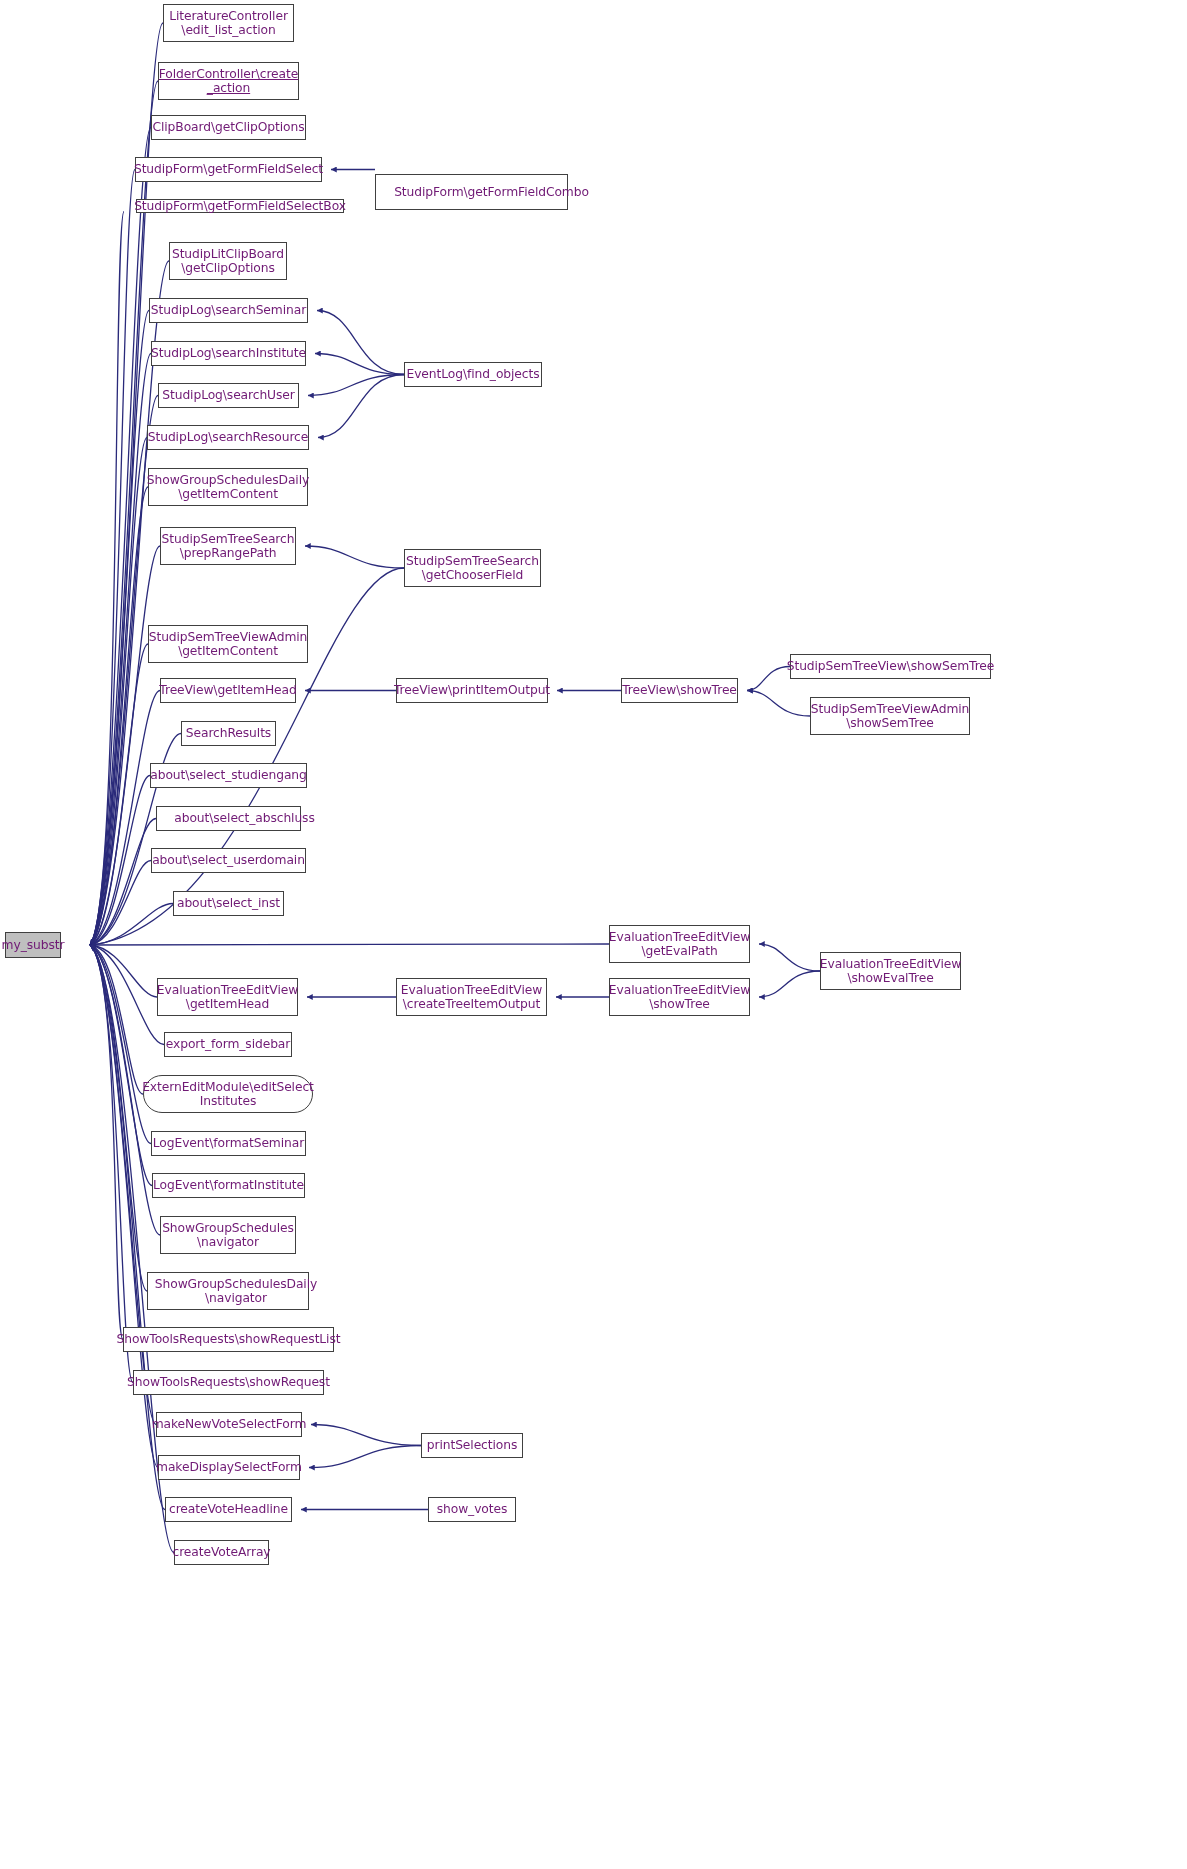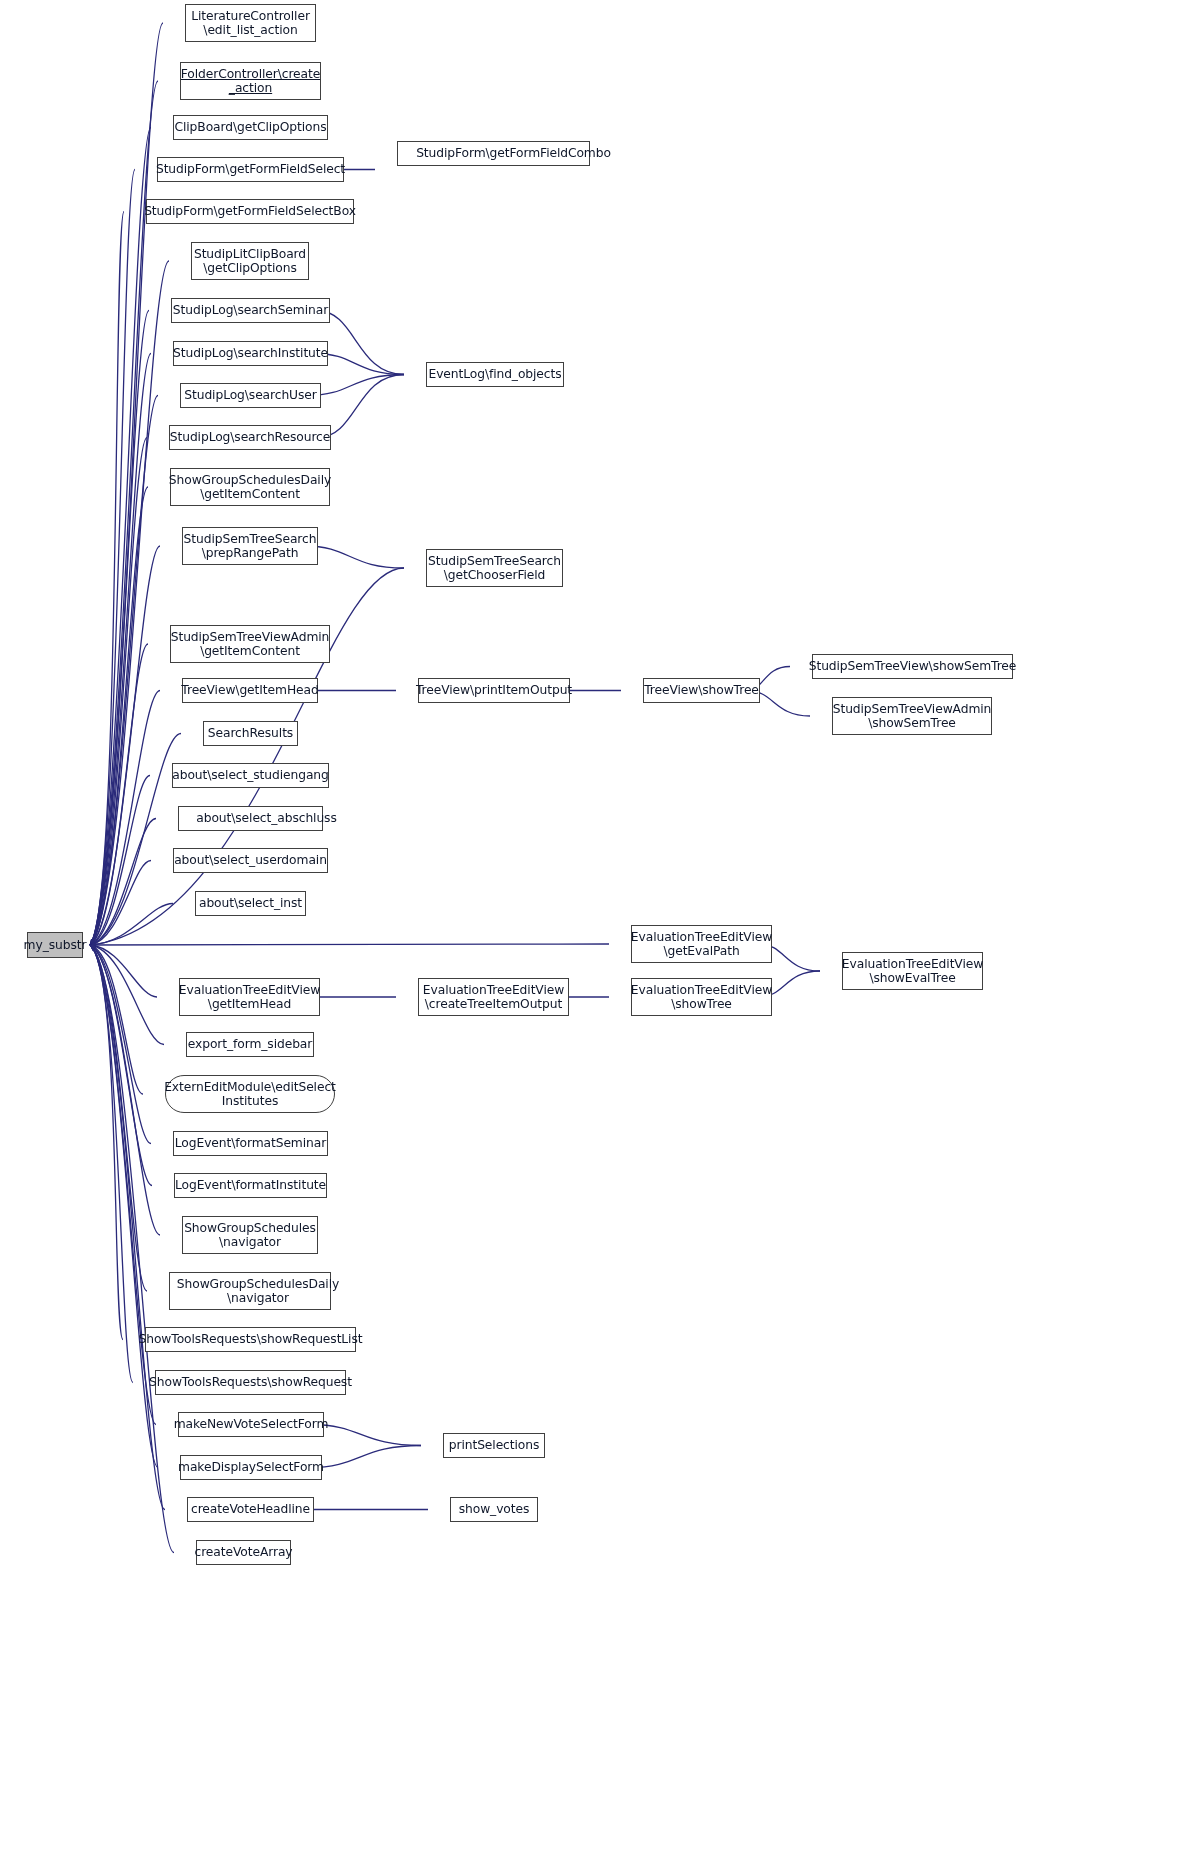--- a/index.html
+++ b/index.html
@@ -21,31 +21,30 @@
     top: 0;
     width: 1187px;
     height: 1869px;
     pointer-events: none;
   }
   .node {
     position: absolute;
     box-sizing: border-box;
     border: 1px solid #404040;
     background: #ffffff;
-    color: #0f172a;
+    color: #701a75;
     font-size: 12.3px;
     line-height: 14.5px;
     display: flex;
     align-items: center;
     justify-content: center;
     text-align: center;
     white-space: pre-line;
     letter-spacing: -0.1px;
     z-index: 2;
-    margin-left: 22px;
   }
   .node.root {
     background: #bfbfbf;
     border-color: #404040;
   }
 </style>
 </head>
 <body>
 
 <div id="graph-root">
@@ -108,22 +107,22 @@
       <path d="M174,1552.5 C150.75,1552.5 132.15,975.375 90,945" fill="none" stroke="#2a2a7a" stroke-width="1.3" marker-end="url(#arrow)"></path>
     </svg>
   <div id="node-layer">
       <div class="node root" style="left: 5px; top: 932px; width: 56px; height: 26px;">my_substr</div>
       <div class="node" style="left: 163px; top: 4px; width: 131px; height: 38px;">LiteratureController
 \edit_list_action</div>
       <div class="node" style="left: 158px; top: 62px; width: 141px; height: 38px; text-decoration: underline;">FolderController\create
 _action</div>
       <div class="node" style="left: 151px; top: 115px; width: 155px; height: 25px;">ClipBoard\getClipOptions</div>
       <div class="node" style="left: 135px; top: 157px; width: 187px; height: 25px;">StudipForm\getFormFieldSelect</div>
-      <div class="node" style="left: 375px; top: 141px; width: 193px; height: 25px; padding-left: 40px;">StudipForm\getFormFieldCombo</div>
-      <div class="node" style="left: 124px; top: 199px; width: 208px; height: 25px;">StudipForm\getFormFieldSelectBox</div>
+      <div class="node" style="left: 375px; top: 174px; width: 193px; height: 36px; padding-left: 40px;">StudipForm\getFormFieldCombo</div>
+      <div class="node" style="left: 136px; top: 199px; width: 208px; height: 14px;">StudipForm\getFormFieldSelectBox</div>
       <div class="node" style="left: 169px; top: 242px; width: 118px; height: 38px;">StudipLitClipBoard
 \getClipOptions</div>
       <div class="node" style="left: 149px; top: 298px; width: 159px; height: 25px;">StudipLog\searchSeminar</div>
       <div class="node" style="left: 151px; top: 341px; width: 155px; height: 25px;">StudipLog\searchInstitute</div>
       <div class="node" style="left: 158px; top: 383px; width: 141px; height: 25px;">StudipLog\searchUser</div>
       <div class="node" style="left: 147px; top: 425px; width: 162px; height: 25px;">StudipLog\searchResource</div>
       <div class="node" style="left: 404px; top: 362px; width: 138px; height: 25px;">EventLog\find_objects</div>
       <div class="node" style="left: 148px; top: 468px; width: 160px; height: 38px;">ShowGroupSchedulesDaily
 \getItemContent</div>
       <div class="node" style="left: 160px; top: 527px; width: 136px; height: 38px;">StudipSemTreeSearch

